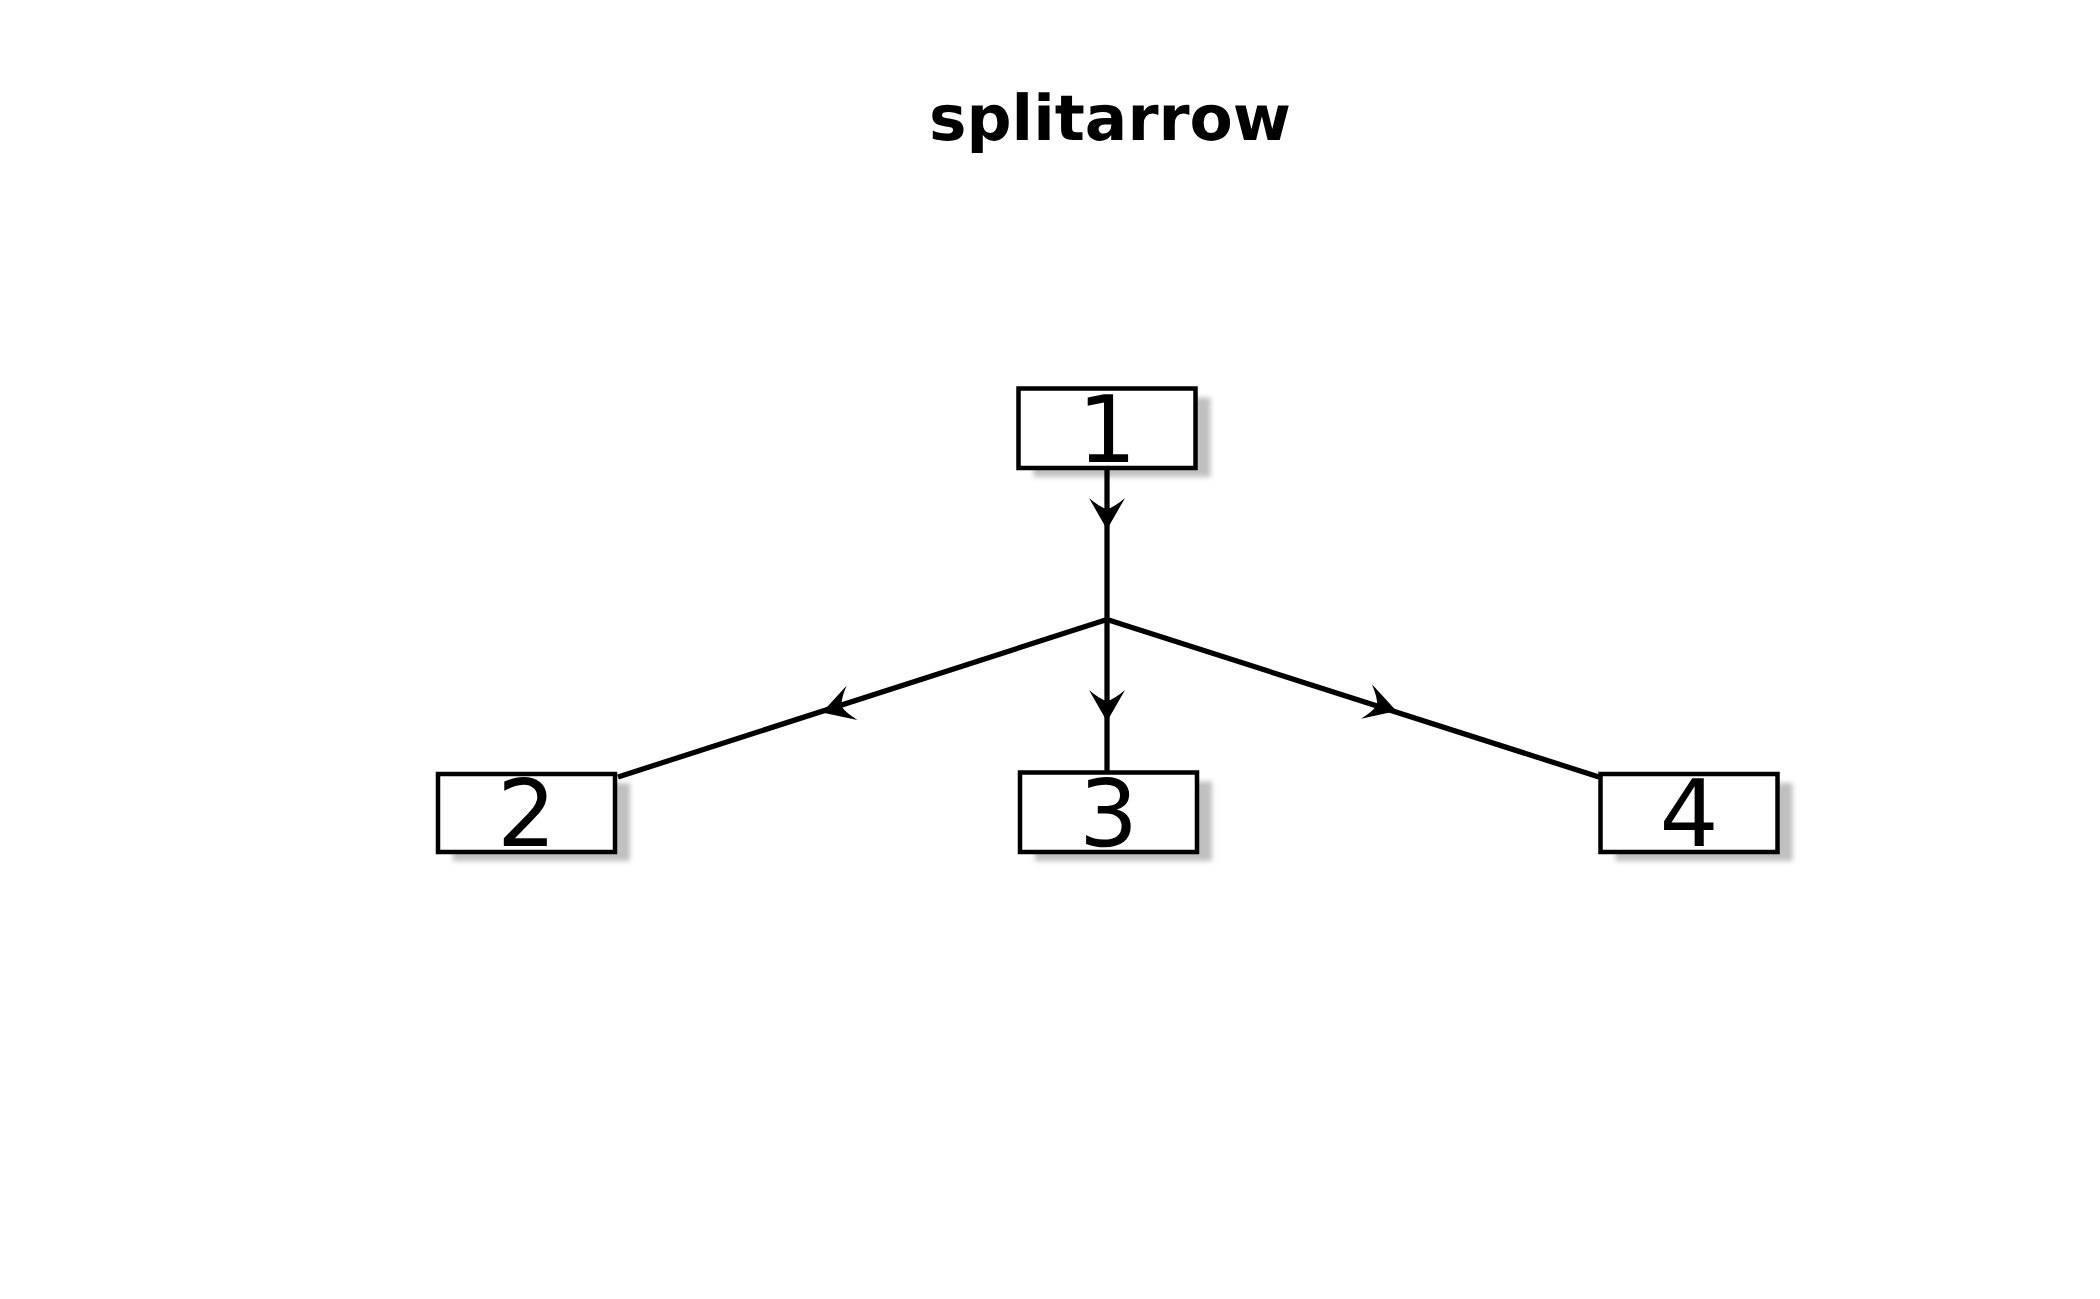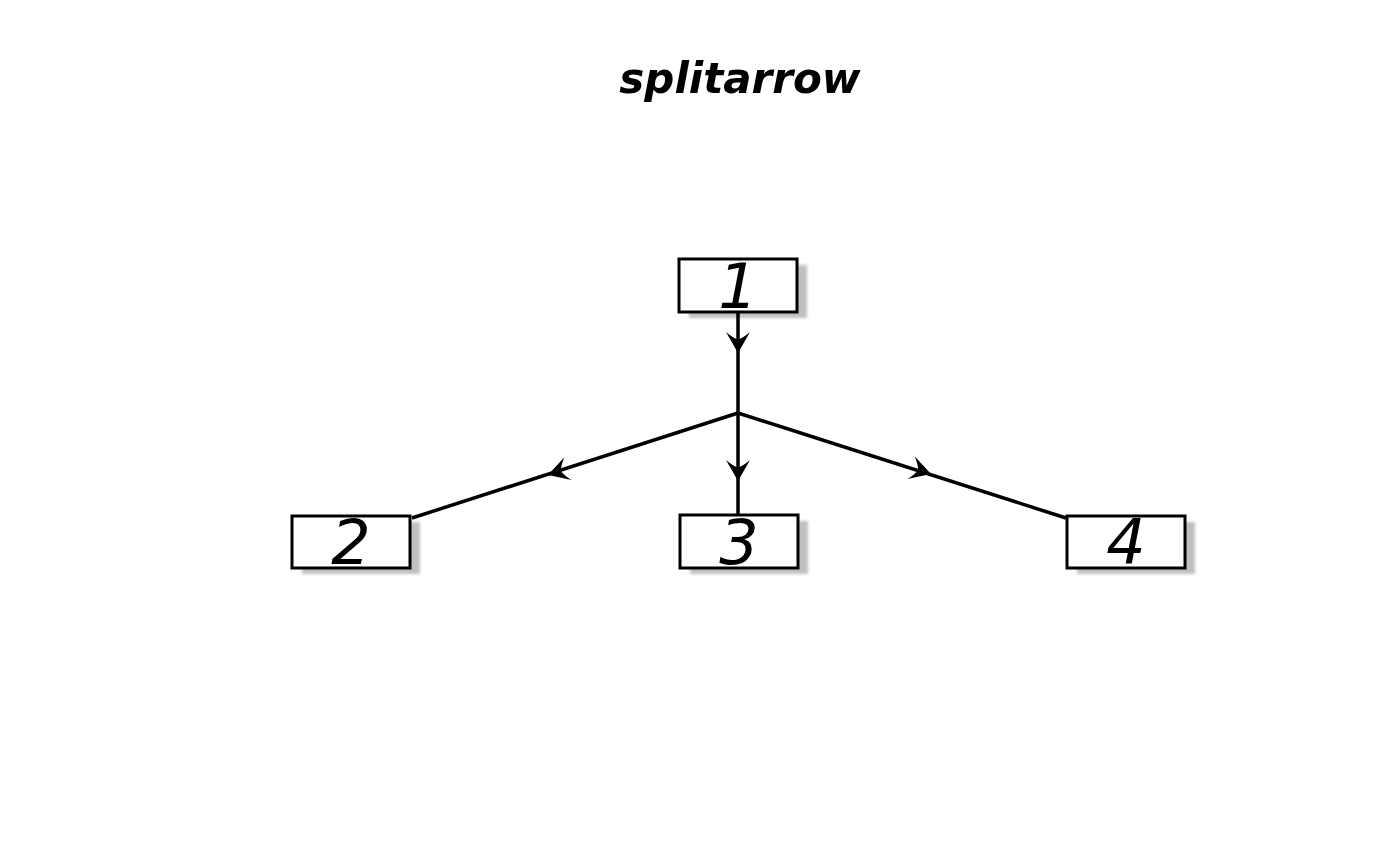--- a/index.html
+++ b/index.html
@@ -11,21 +11,21 @@
     --title-text: #000000;
     --label-text: #000000;
   }
   * { margin: 0; padding: 0; box-sizing: border-box; }
   html, body {
     width: 1400px; height: 866px;
     background: var(--background);
     overflow: hidden;
     font-family: "DejaVu Sans", sans-serif;
   }
-  .stage { position: relative; width: 1400px; height: 866px; font-style: italic; }
+  .stage { position: relative; width: 1400px; height: 866px; }
   svg.diagram { display: block; }
 
   .title-text {
     font-family: "DejaVu Sans", sans-serif;
     font-size: 42px;
     font-weight: bold;
     text-anchor: middle;
     fill: var(--title-text);
   }
   .node-shadow {

